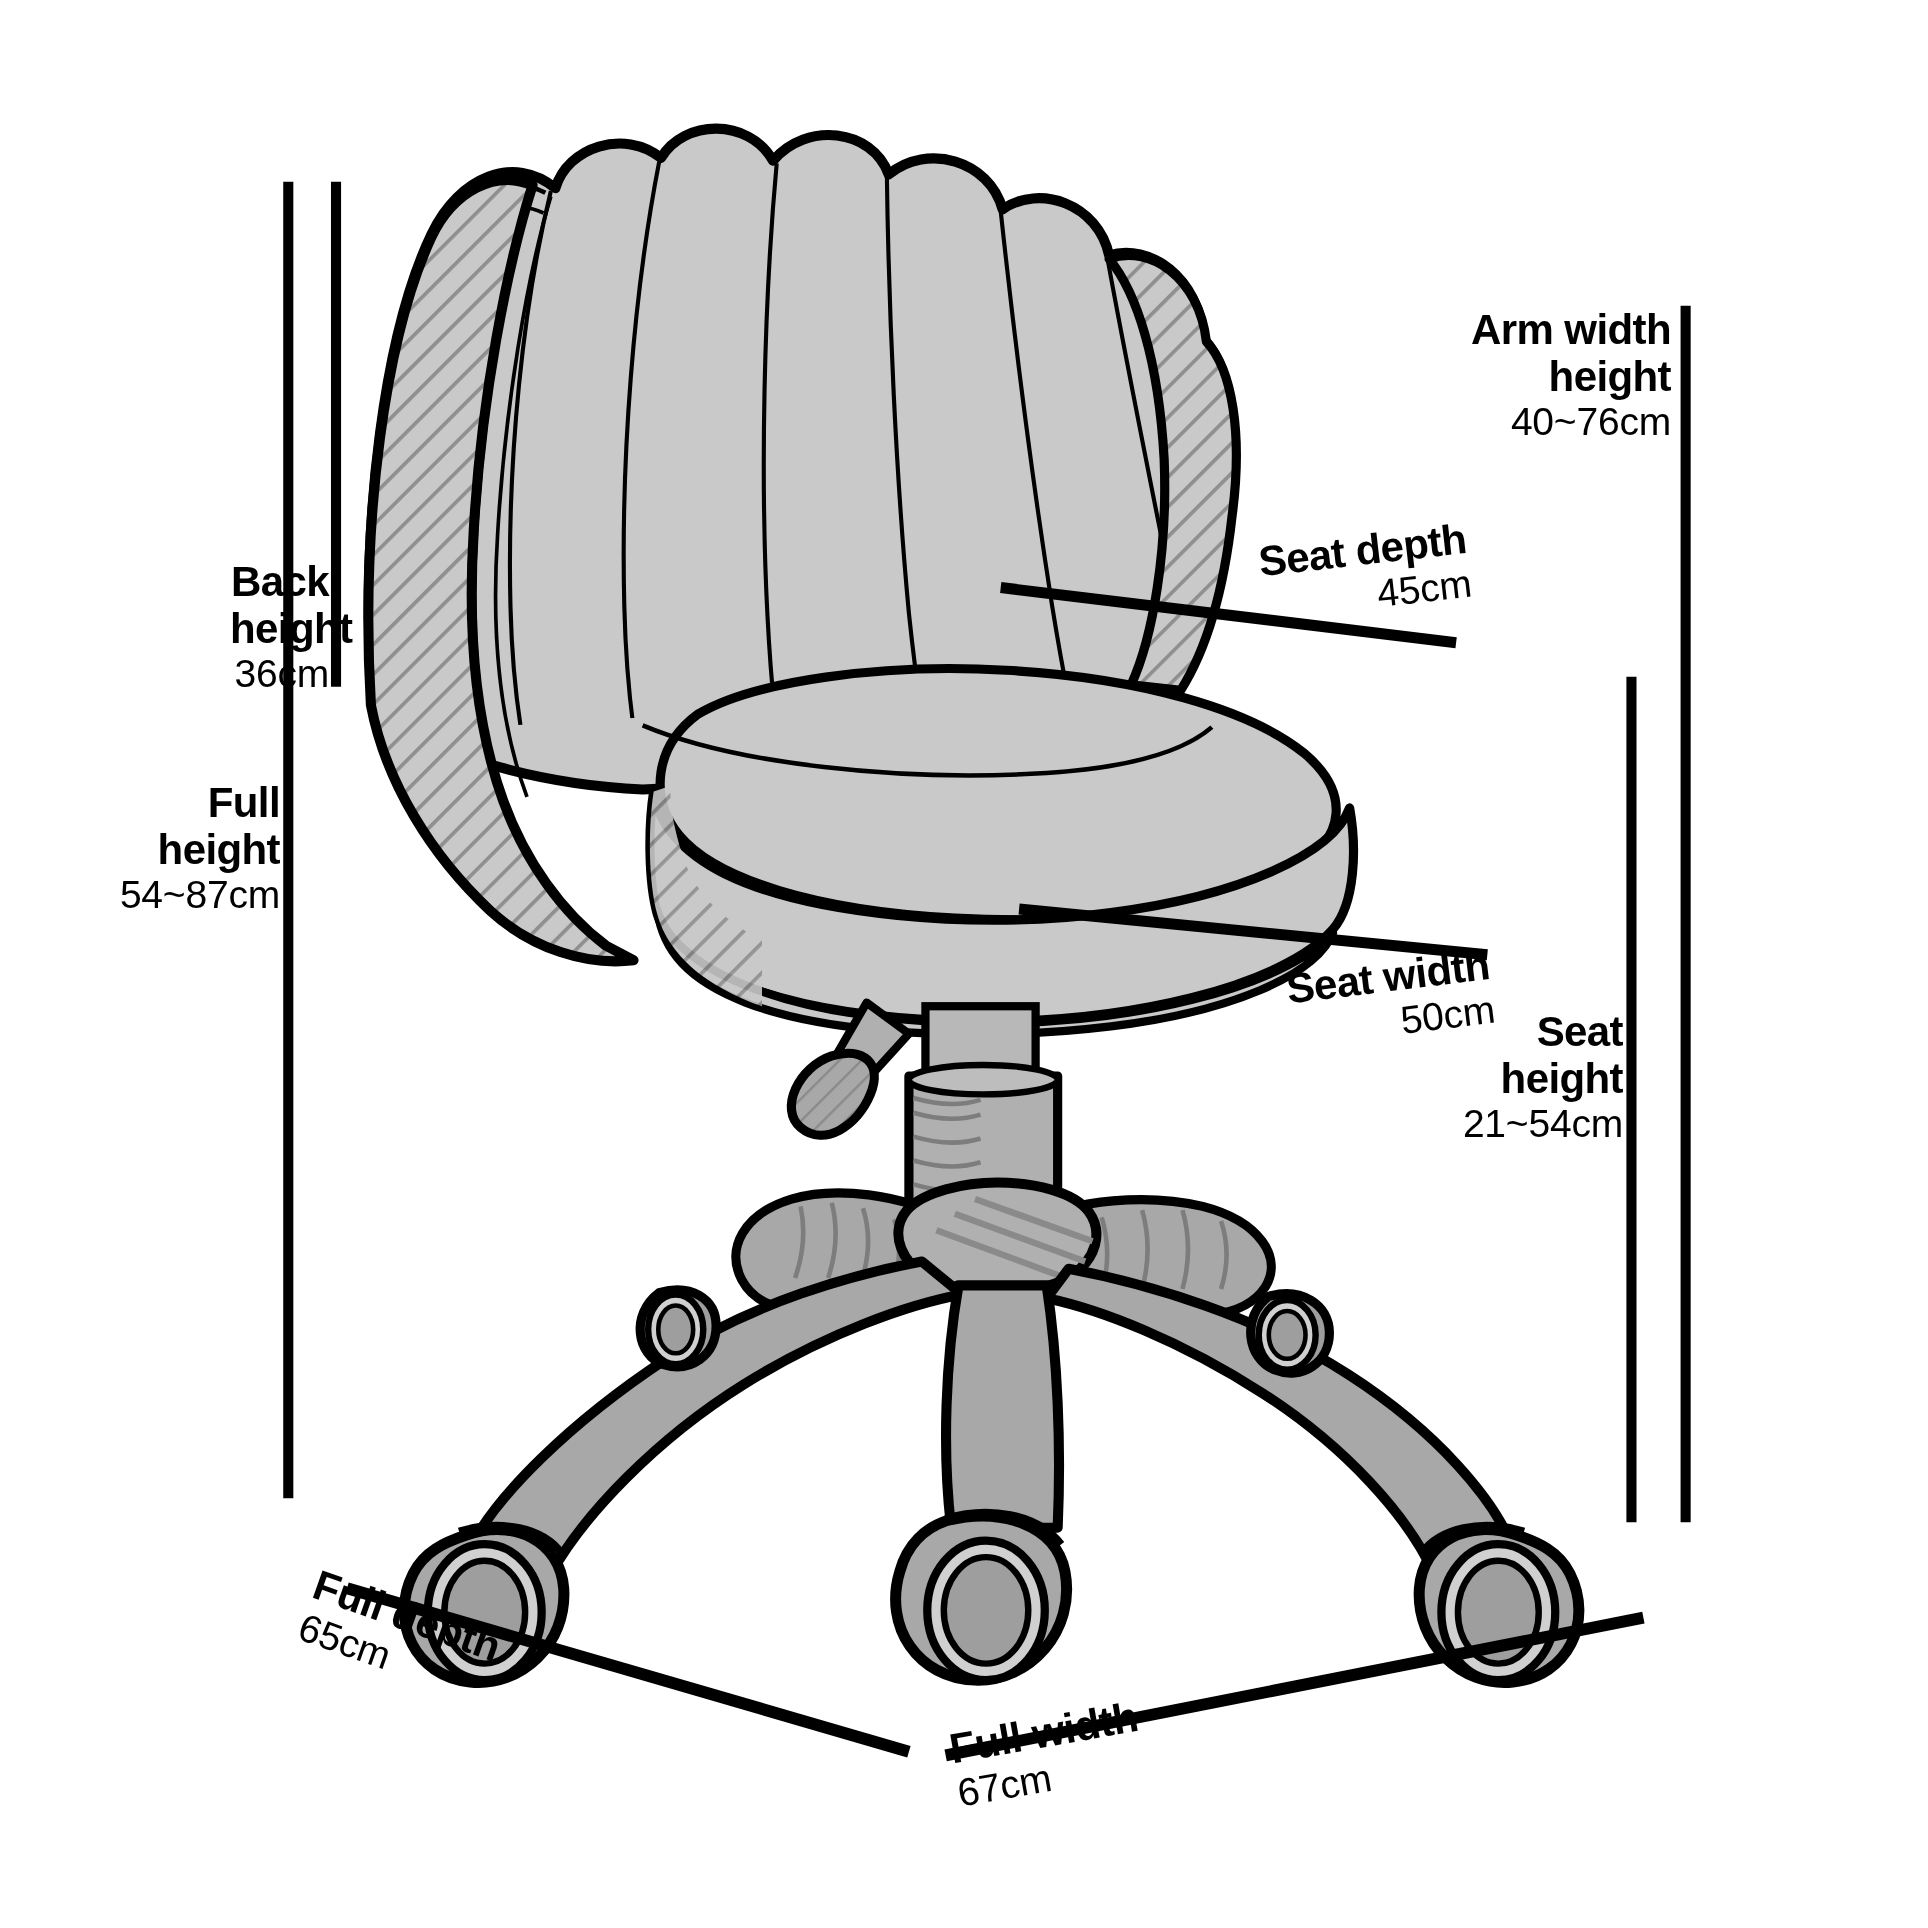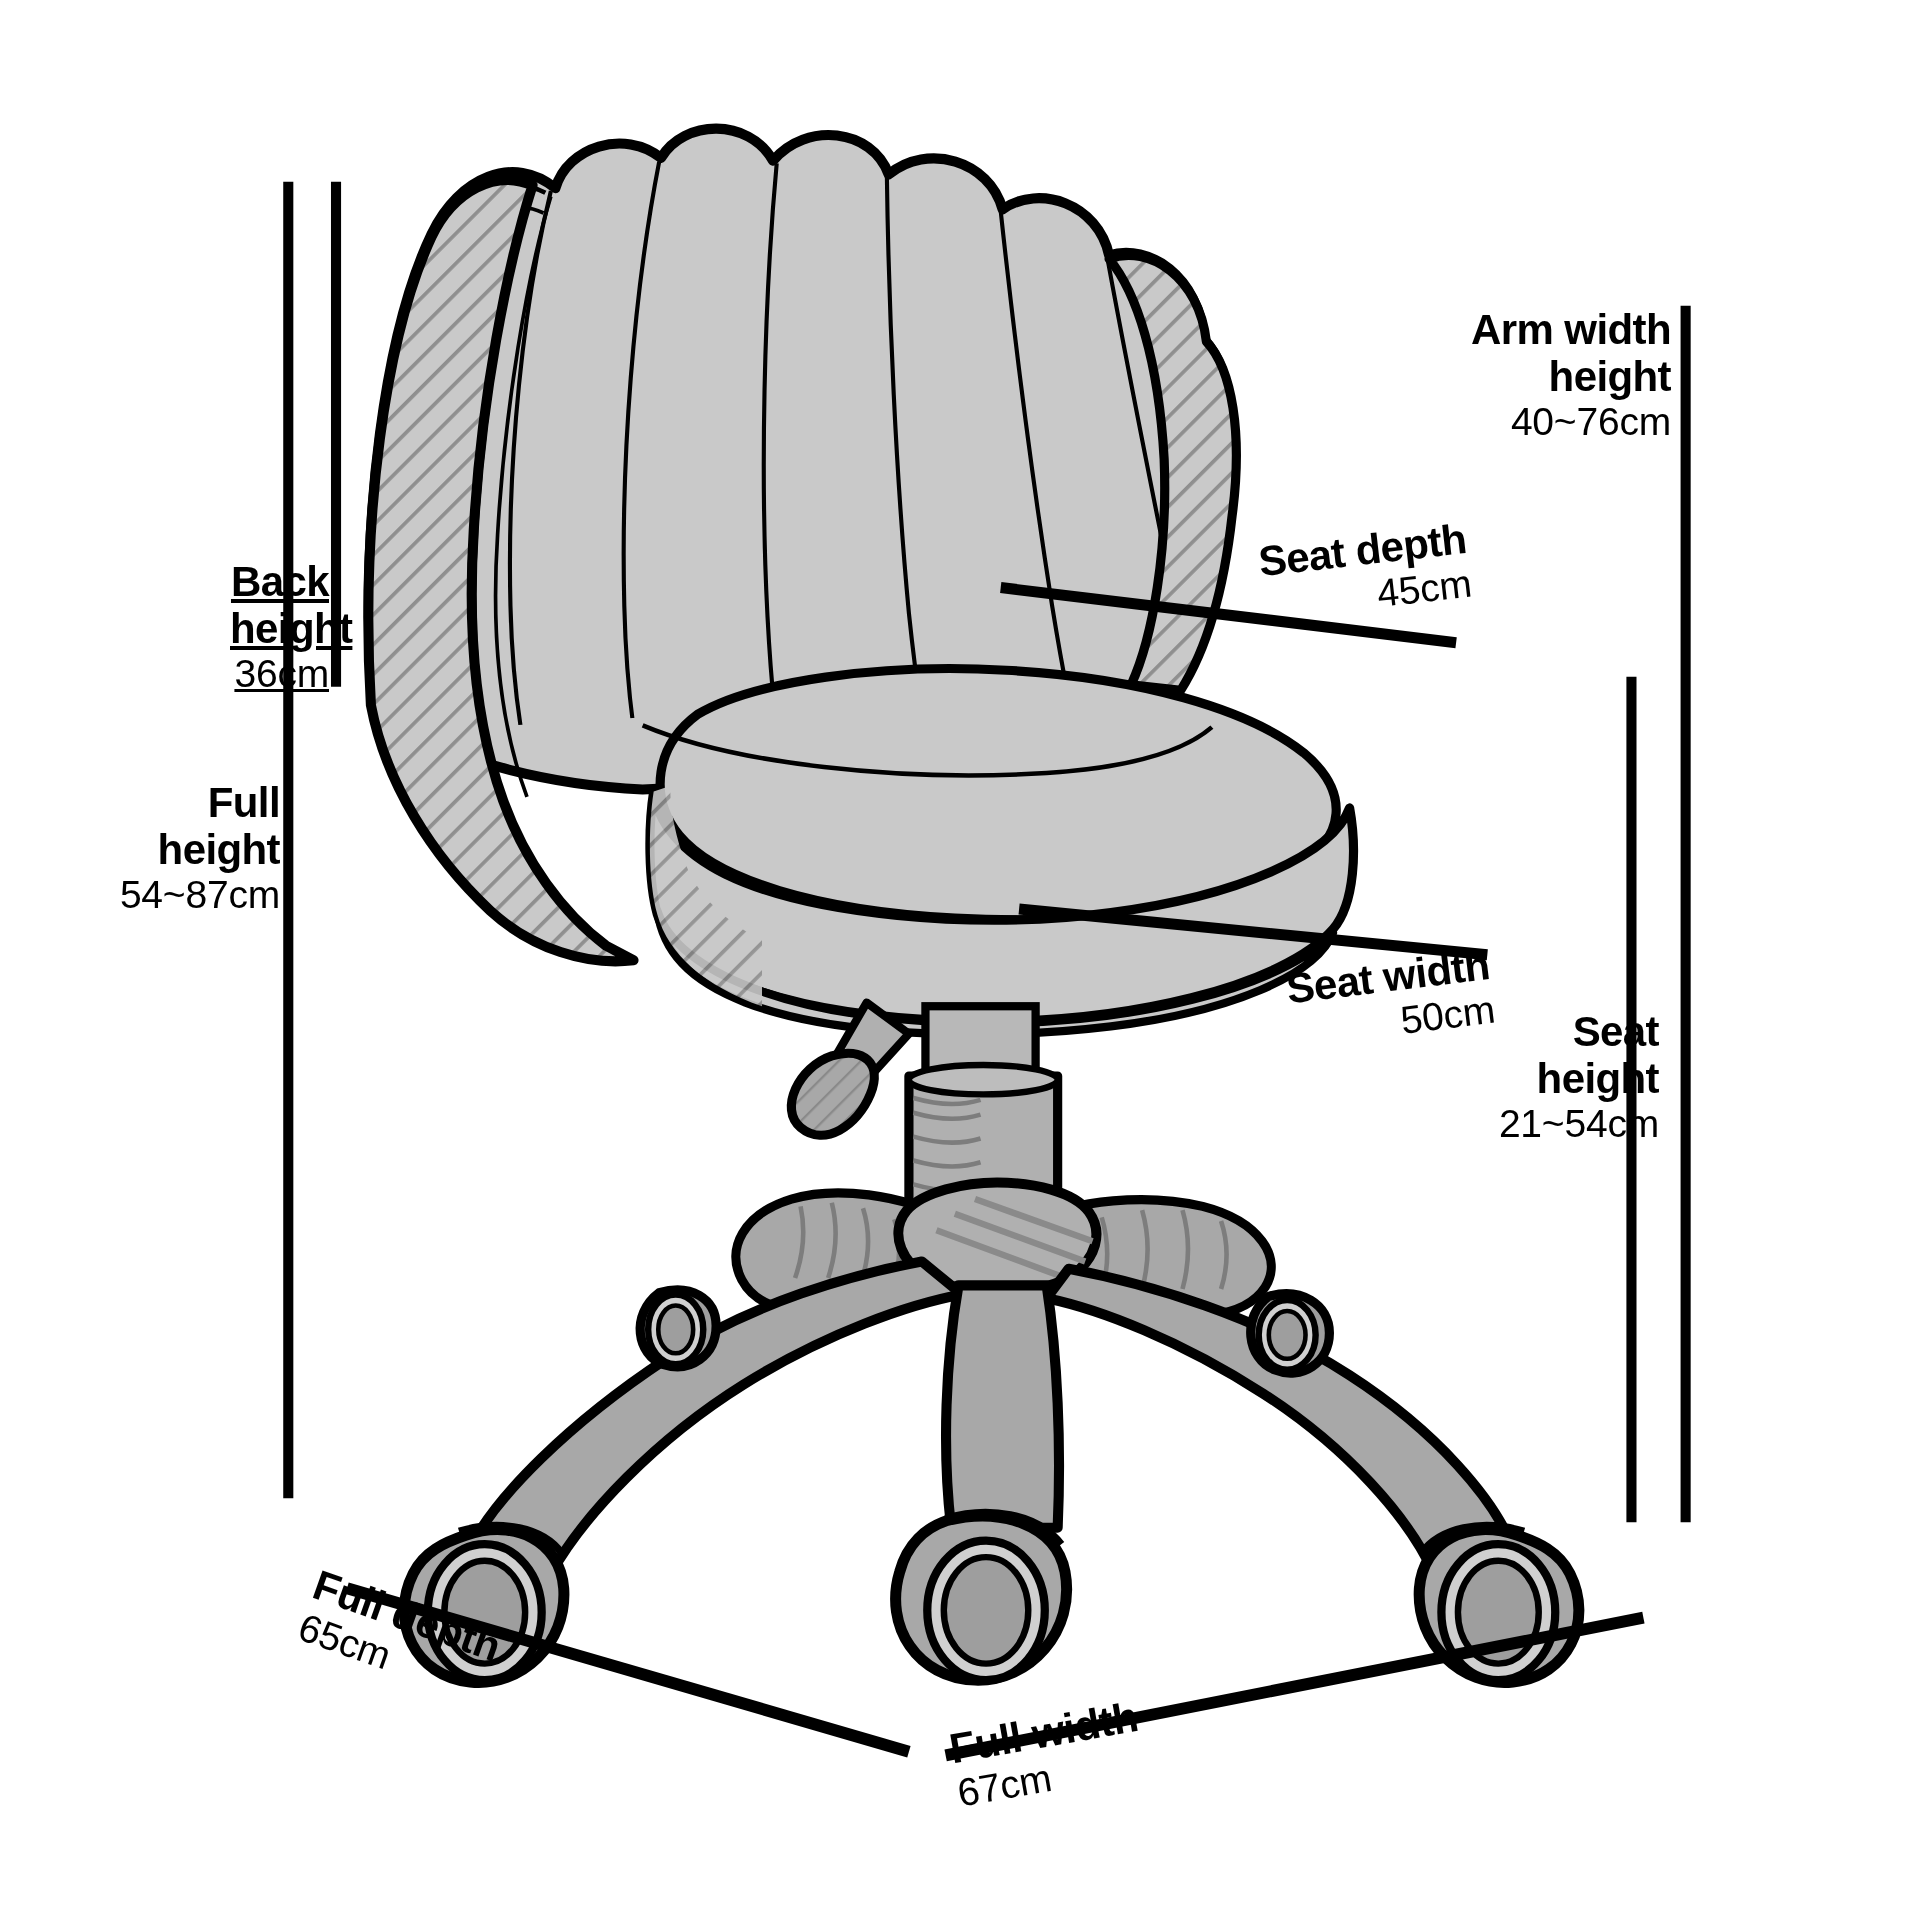--- a/index.html
+++ b/index.html
@@ -38,23 +38,23 @@
     font-weight: 400;
     font-size: 39px;
     letter-spacing: -0.2px;
     display: block;
   }
   .ta-right { text-align: right; }
   .ta-left  { text-align: left; }
 
   
   #ann-full-height   { left: 92px;  top: 779px;  width: 188px; text-align: right; }
-  #ann-back-height   { left: 230px;  top: 558px;  width: 99px; text-decoration: underline; }
+  #ann-back-height   { left: 230px;  top: 558px;  width: 99px; }
   #ann-arm-rest      { left: 1451px; top: 306px;  width: 220px; }
-  #ann-seat-height   { left: 1460px; top: 1008px; width: 163px; margin-left: 36px; }
+  #ann-seat-height   { left: 1460px; top: 1008px; width: 163px; }
   #ann-seat-depth    { left: 1226px; top: 542px;  width: 239px;
                        transform: rotate(-6.5deg); transform-origin: 0 0; }
   #ann-seat-width    { left: 1258px; top: 969px; width: 230px;
                        transform: rotate(-7deg);   transform-origin: 0 0; }
   #ann-full-depth    { left: 323px;  top: 1561px; width: 220px;
                        transform: rotate(19.5deg); transform-origin: 0 0; }
   #ann-full-width    { left: 946px; top: 1726px; width: 216px;
                        transform: rotate(-10deg);  transform-origin: 0 0; }
 </style>
 </head>

